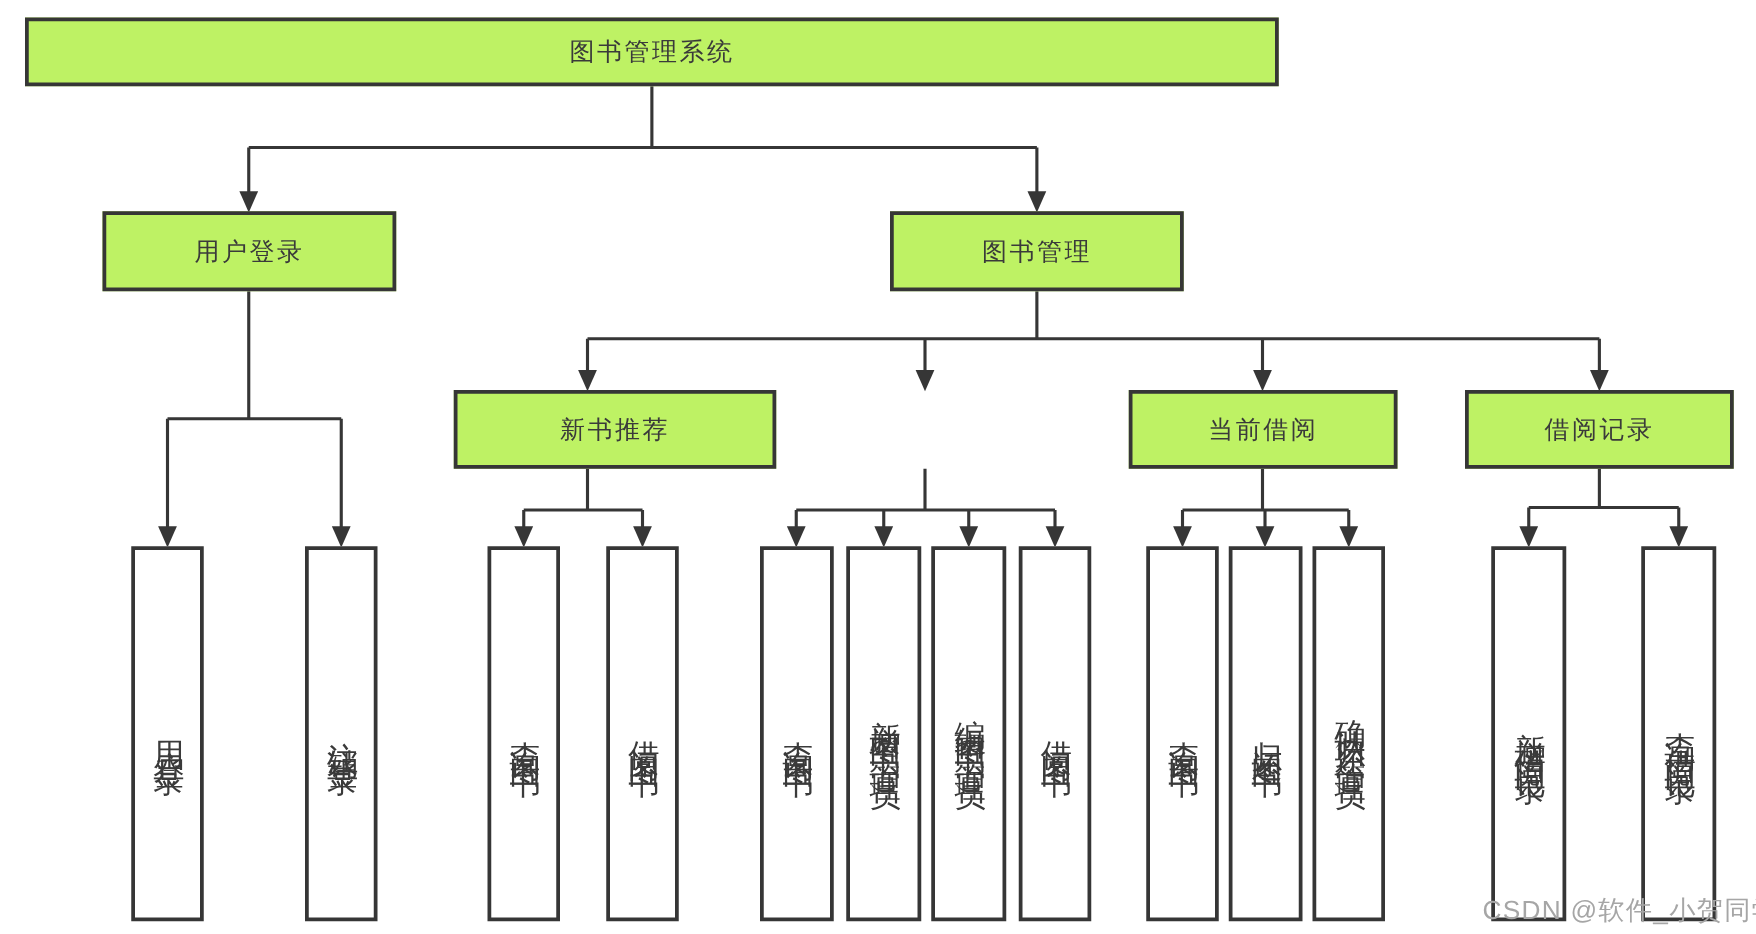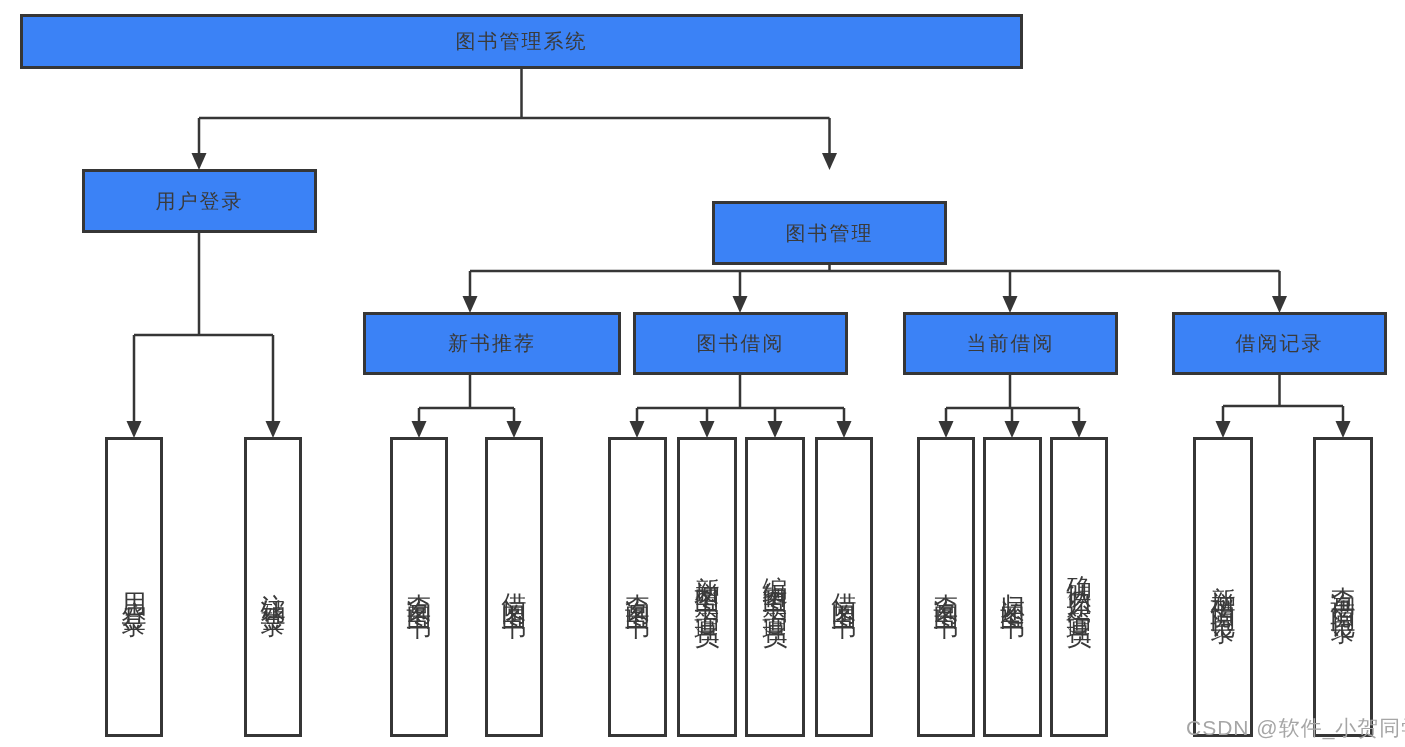--- a/index.html
+++ b/index.html
@@ -19,21 +19,21 @@
   .connectors {
     position: absolute;
     left: 0;
     top: 0;
     z-index: 1;
   }
   .hbox {
     position: absolute;
     box-sizing: border-box;
     border: 3px solid #363636;
-    background: #3b82f6;
+    background: #bef264;
     display: flex;
     align-items: center;
     justify-content: center;
     font-size: 20px;
     letter-spacing: 2px;
     z-index: 2;
     white-space: nowrap;
   }
   .vbox {
     position: absolute;
@@ -102,24 +102,23 @@
       <polygon points="1004.5,421 1019.5,421 1012,438"></polygon>
       <polygon points="1071.5,421 1086.5,421 1079,438"></polygon>
       <polygon points="1215.5,421 1230.5,421 1223,438"></polygon>
       <polygon points="1335.5,421 1350.5,421 1343,438"></polygon>
     </g>
   </svg>
 
   <div class="hbox" style="left:20px; top:14px; width:1003px; height:55px;">图书管理系统</div>
 
   <div class="hbox" style="left:82px; top:169px; width:235px; height:64px;">用户登录</div>
-  <div class="hbox" style="left:712px; top:169px; width:235px; height:64px;margin-top:32px;">图书管理</div>
+  <div class="hbox" style="left:712px; top:169px; width:235px; height:64px;">图书管理</div>
 
   <div class="hbox" style="left:363px; top:312px; width:258px; height:63px;">新书推荐</div>
-  <div class="hbox" style="left:633px; top:312px; width:215px; height:63px;">图书借阅</div>
   <div class="hbox" style="left:903px; top:312px; width:215px; height:63px;">当前借阅</div>
   <div class="hbox" style="left:1172px; top:312px; width:215px; height:63px;">借阅记录</div>
 
   <div class="vbox" style="left:105px; top:437px; width:58px; height:300px;">用户登录</div>
   <div class="vbox" style="left:244px; top:437px; width:58px; height:300px;">注销登录</div>
 
   <div class="vbox" style="left:390px; top:437px; width:58px; height:300px;">查询图书</div>
   <div class="vbox" style="left:485px; top:437px; width:58px; height:300px;">借阅图书</div>
 
   <div class="vbox" style="left:608px; top:437px; width:59px; height:300px;">查询图书</div>

